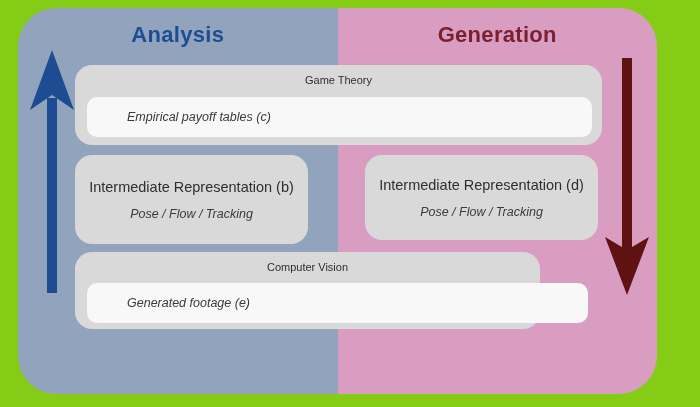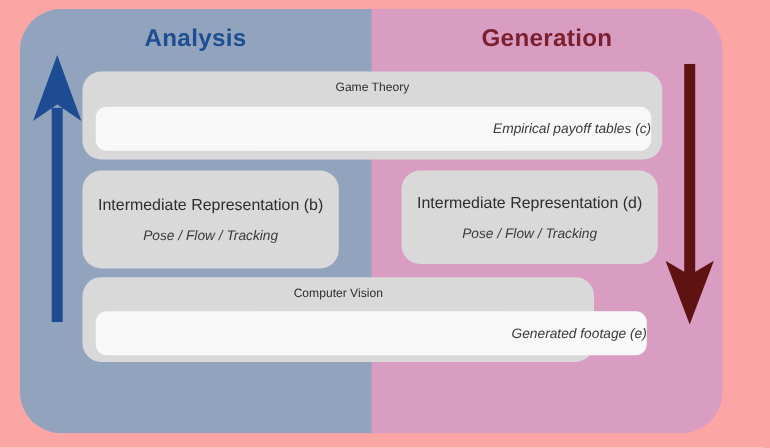--- a/index.html
+++ b/index.html
@@ -16,21 +16,21 @@
   * { margin: 0; padding: 0; box-sizing: border-box; }
   body {
     font-family: "Liberation Sans", sans-serif;
     background: #ffffff;
     color: var(--text);
   }
   .screen {
     position: relative;
     width: 700px;
     height: 407px;
-    background: #fca5a5;
+    background: #84cc16;
     overflow: hidden;
   }
   .panel {
     position: absolute;
     left: 18px;
     top: 8px;
     width: 639px;
     height: 386px;
     border-radius: 38px;
     overflow: hidden;
@@ -64,21 +64,22 @@
     font-size: 11px;
     padding-top: 9px;
     color: var(--text);
   }
   .inner-box {
     position: absolute;
     background: var(--inner-box-bg);
     border-radius: 10px;
     display: flex;
     align-items: center;
-    justify-content: flex-end;
+    justify-content: flex-start;
+    padding-left: 40px;
   }
   .inner-label, .sub-label {
     font-size: 12.5px;
     font-style: italic;
     color: #3a3a3a;
     text-align: center;
   }
   .box.game-theory { left: 57px; top: 57px;  width: 527px; height: 80px; }
   .box.game-theory .inner-box { left: 12px; top: 32px; width: 505px; height: 40px; }
   .box.ir-left  { left: 57px;  top: 147px; width: 233px; height: 89px; }

